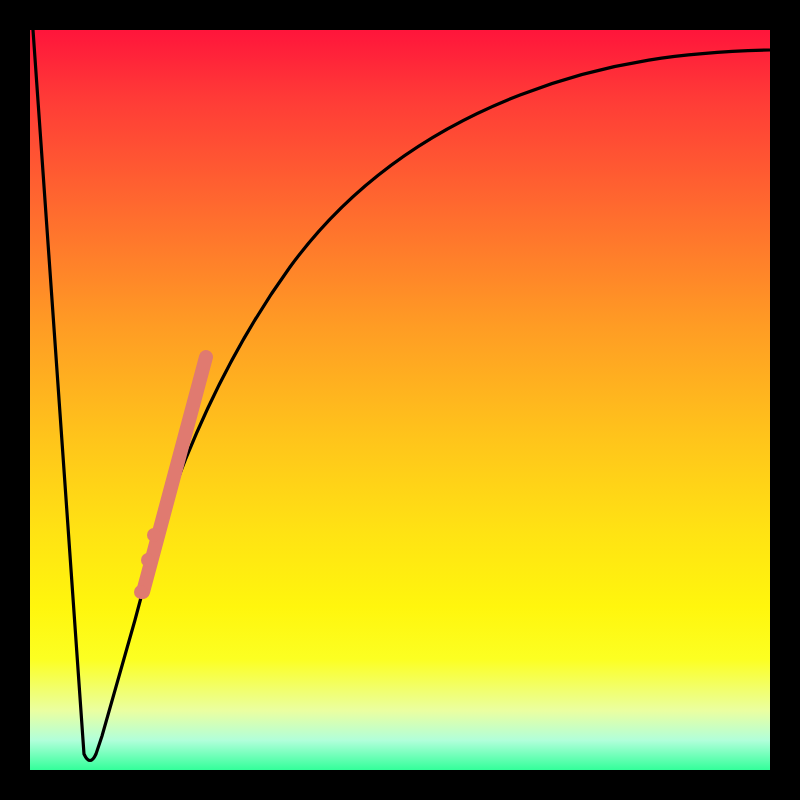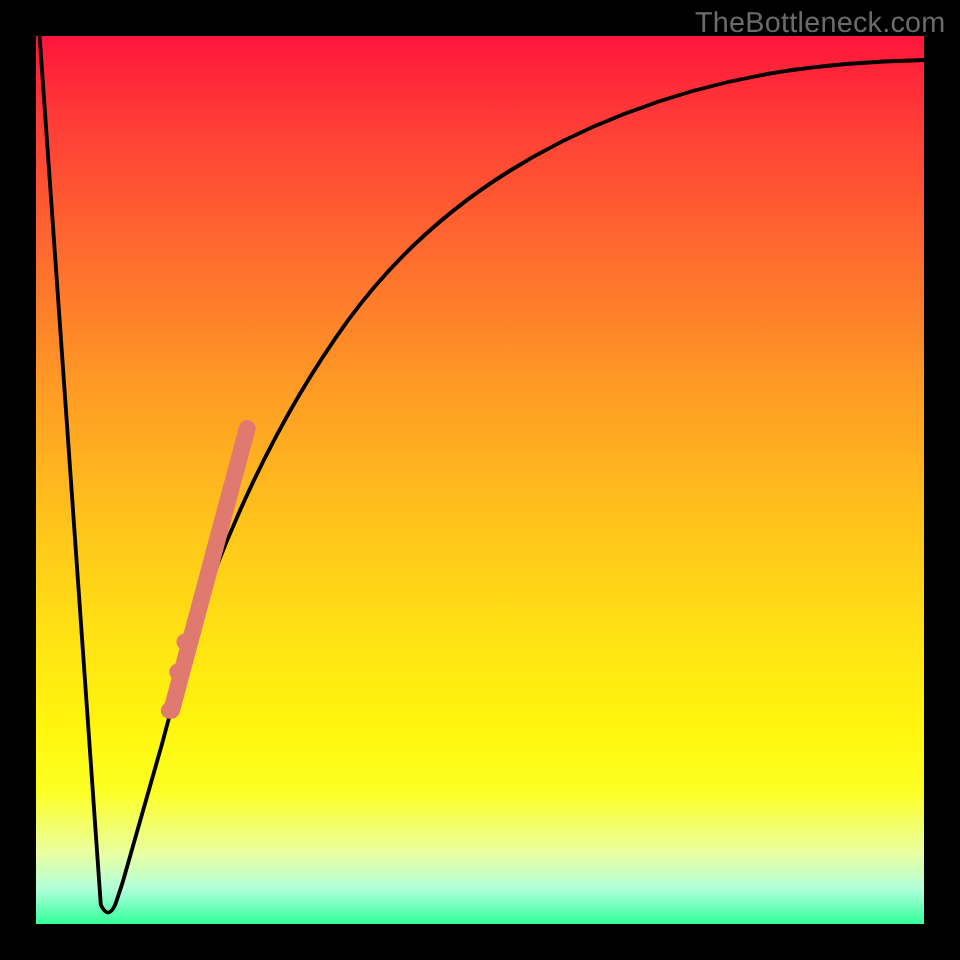--- a/index.html
+++ b/index.html
@@ -52,21 +52,20 @@
     top: 0;
     width: 740px;
     height: 740px;
     overflow: visible;
   }
 </style>
 </head>
 <body>
 
 <div class="chart-container">
-  <div class="watermark">TheBottleneck.com</div>
   <div class="plot-area">
     <svg class="curve-layer" viewBox="0 0 740 740" preserveAspectRatio="none">
       <g>
         <path d="M 3 0
              L 54 724
              Q 60 737 66 724
              L 72 706
              L 105 590
              L 128 504
              C 158 414 200 320 260 237

